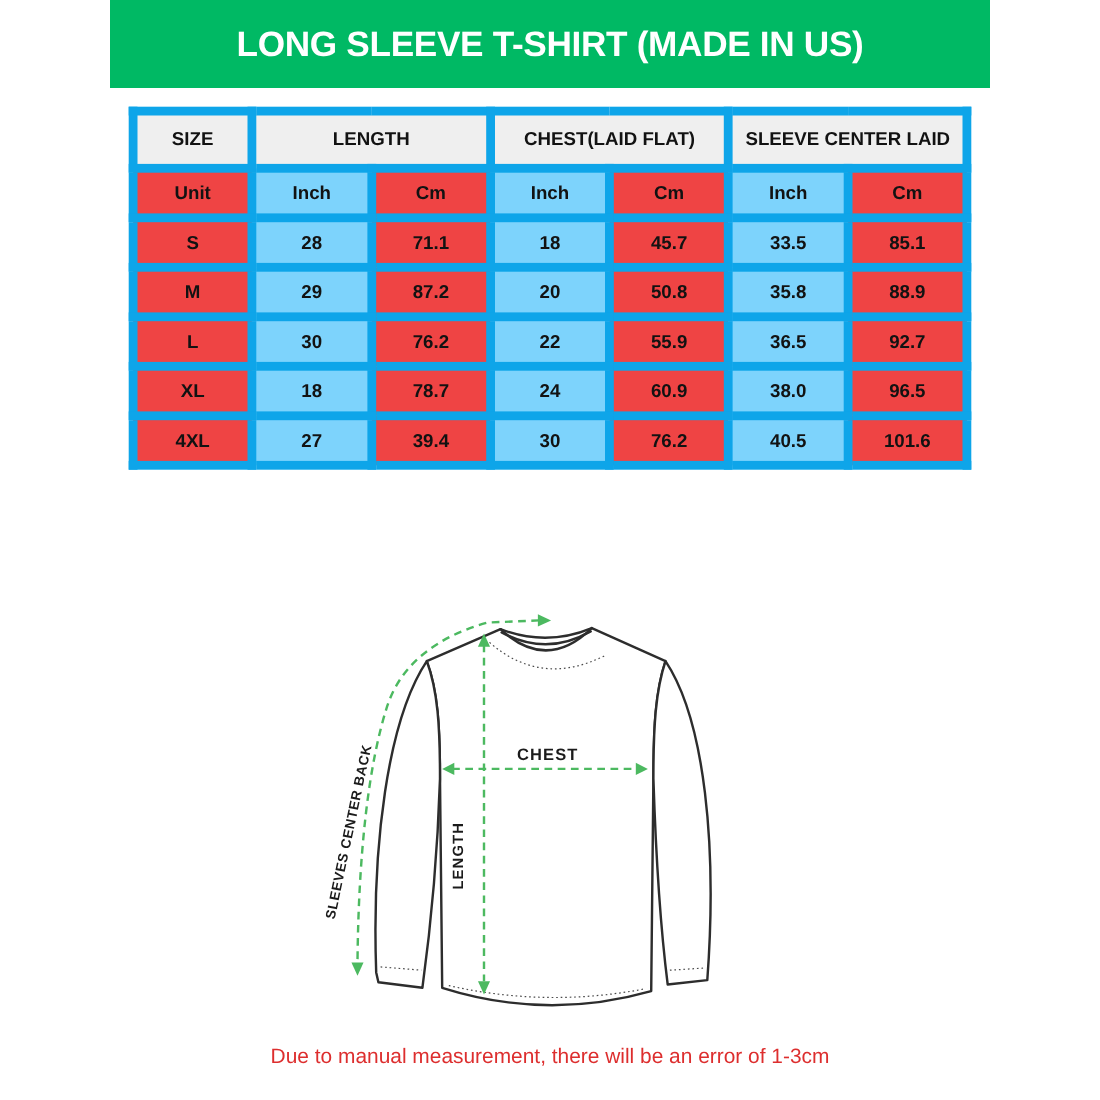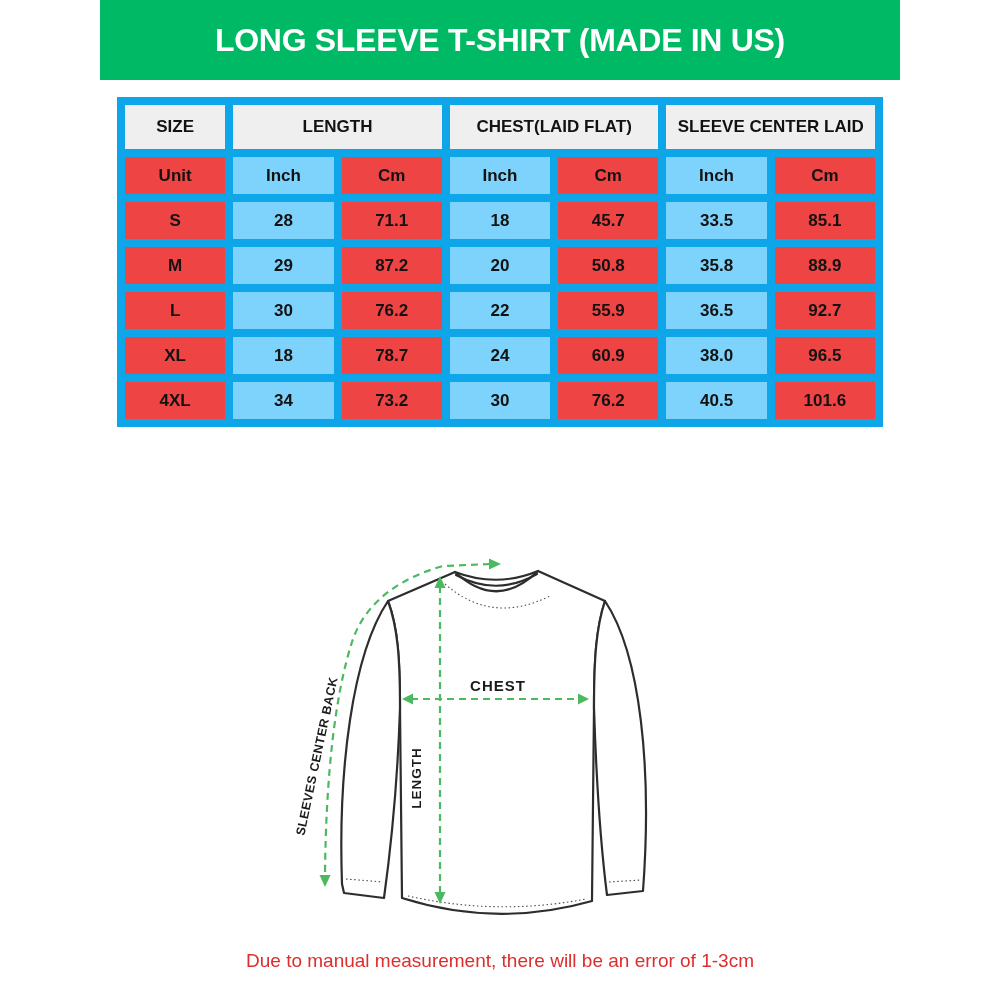--- a/index.html
+++ b/index.html
@@ -80,22 +80,22 @@
           <td class="cell-grey">XL</td>
           <td class="cell-white">18</td>
           <td class="cell-grey">78.7</td>
           <td class="cell-white">24</td>
           <td class="cell-grey">60.9</td>
           <td class="cell-white">38.0</td>
           <td class="cell-grey">96.5</td>
         </tr>
         <tr>
           <td class="cell-grey">4XL</td>
-          <td class="cell-white">34</td>
-          <td class="cell-grey">73.2</td>
+          <td class="cell-white">27</td>
+          <td class="cell-grey">39.4</td>
           <td class="cell-white">30</td>
           <td class="cell-grey">76.2</td>
           <td class="cell-white">40.5</td>
           <td class="cell-grey">101.6</td>
         </tr>
       </tbody>
   </table>
 
   <svg class="diagram" viewBox="0 0 440 400">
     <g fill="#ffffff" stroke="var(--outline,#2d2d2d)" stroke-width="2.2" stroke-linejoin="round" stroke-linecap="round">

